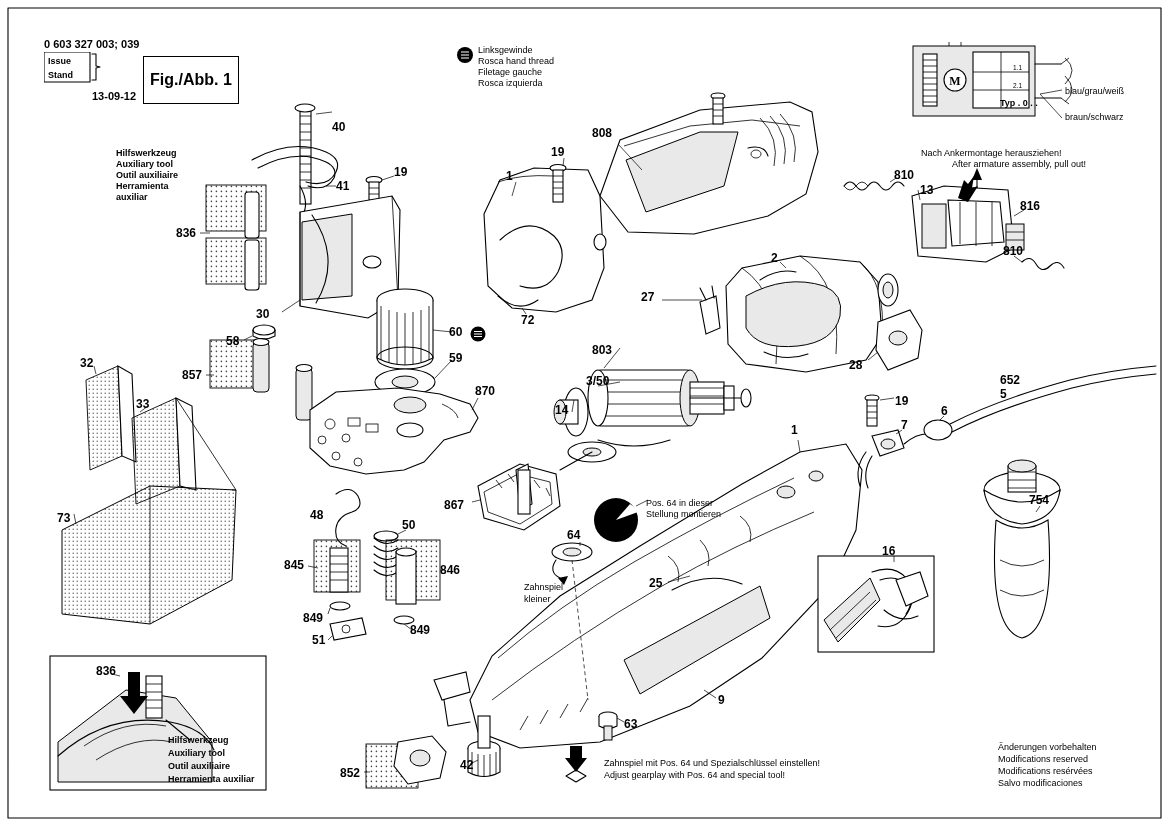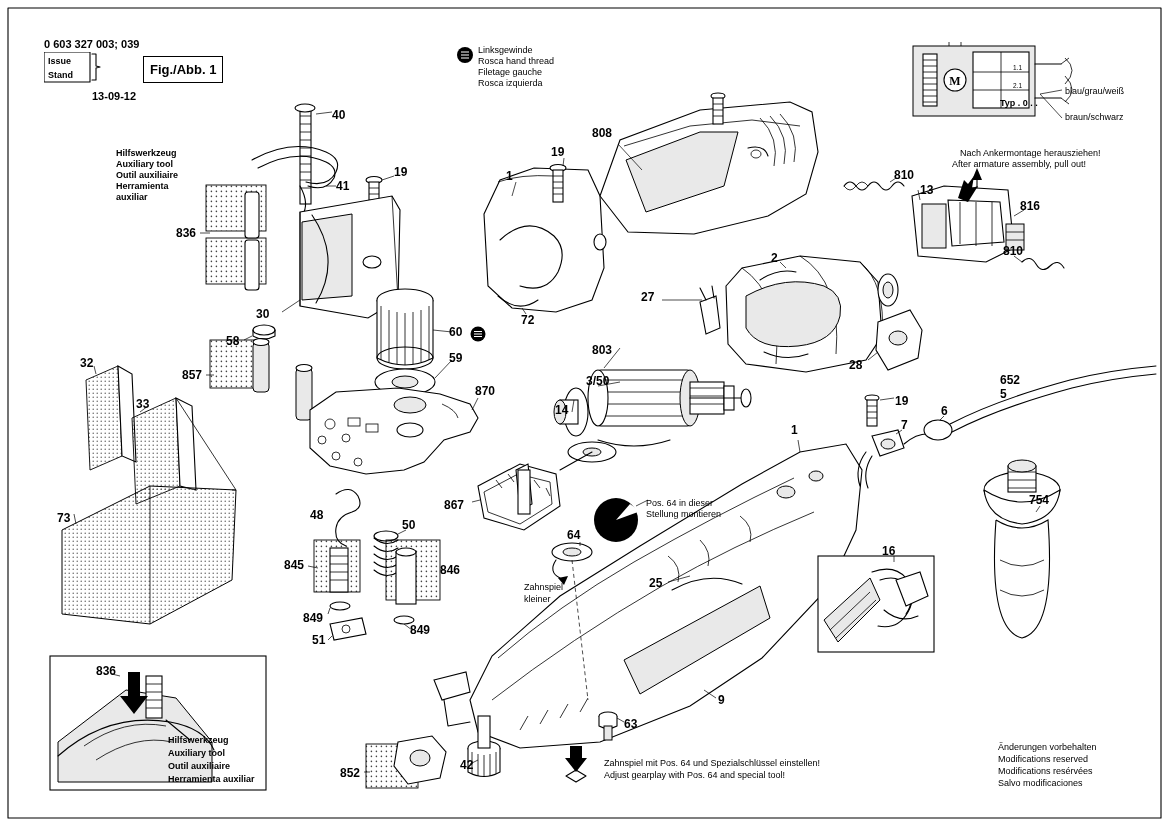--- a/index.html
+++ b/index.html
@@ -3,21 +3,21 @@
 <meta charset="utf-8">
 <style>
   html,body{margin:0;padding:0;background:#ffffff;}
   body{width:1169px;height:826px;font-family:"Liberation Sans",sans-serif;color:#000;}
   #sheet{position:relative;width:1169px;height:826px;overflow:hidden;background:#fff;border-radius:10px;}
   .abs{position:absolute;}
   .lbl{font-size:11px;line-height:1.15;white-space:pre;}
   .bold{font-weight:bold;}
   .num{font-size:12px;font-weight:bold;}
   .small{font-size:9px;line-height:1.18;white-space:pre;}
-  .hdr-box{border:1.5px solid #000;padding:5px 6px;font-weight:bold;font-size:13px;}
+  .hdr-box{border:1.5px solid #000;padding:14px 6px;font-weight:bold;font-size:16px;}
   svg{display:block;}
   .stroke{fill:none;stroke:#000;stroke-width:1.1;stroke-linejoin:round;stroke-linecap:round;}
   .stroke-thin{fill:none;stroke:#000;stroke-width:0.8;}
   .fillw{fill:#ffffff;stroke:#000;stroke-width:1.1;}
   .fillg{fill:#e9e9e9;stroke:#000;stroke-width:1.0;}
   .fillk{fill:#000;}
   .lead{stroke:#000;stroke-width:0.7;fill:none;}
   .dash{stroke:#000;stroke-width:0.7;fill:none;stroke-dasharray:4 3;}
 </style>
 </head>
@@ -66,21 +66,21 @@
     <text x="108" y="46" font-size="6.5" font-family="Liberation Sans, sans-serif">2.1</text>
     <path class="stroke-thin" d="M160 16 q14 12 0 26 M160 60 q14 -12 0 -26"></path>
   </svg>
   <div class="abs small bold" style="left:1000px;top:58px;margin-top:40px;">Typ . 0 . .</div>
   <div class="abs small" style="left:1065px;top:86px;">blau/grau/weiß</div>
   <div class="abs small" style="left:1065px;top:112px;">braun/schwarz</div>
   <svg class="abs" style="left:1040px;top:80px" width="26" height="46">
     <path class="lead" d="M0 14 L22 10 M0 14 L22 38"></path>
   </svg>
 
-  <div class="abs small" style="left:946px;top:148px;padding-left:14px;">Nach Ankermontage herausziehen!</div>
+  <div class="abs small" style="left:907px;top:148px;padding-left:14px;">Nach Ankermontage herausziehen!</div>
   <div class="abs small" style="left:952px;top:159px;">After armature assembly, pull out!</div>
   <svg class="abs" style="left:955px;top:168px" width="40" height="60">
     <path class="stroke" d="M22 52 L22 6"></path>
     <path class="fillk" d="M22 0 l5 12 l-10 0 z"></path>
   </svg>
 
   <div class="abs small bold" style="left:116px;top:148px;">Hilfswerkzeug</div>
   <div class="abs small bold" style="left:116px;top:159px;">Auxiliary tool</div>
   <div class="abs small bold" style="left:116px;top:170px;">Outil auxiliaire</div>
   <div class="abs small bold" style="left:116px;top:181px;">Herramienta
@@ -436,21 +436,21 @@
       <path class="stroke" d="M58 756 q50 -44 112 -34 q34 6 44 28"></path>
       <path class="stroke-thin" d="M84 746 q40 -28 82 -20 M96 760 q40 -26 76 -18"></path>
       <rect x="146" y="676" width="16" height="42" class="fillw"></rect>
       <path class="stroke-thin" d="M146 684 h16 M146 692 h16 M146 700 h16 M146 708 h16"></path>
       <path class="fillk" d="M128 672 l0 24 l-8 0 l14 18 l14 -18 l-8 0 l0 -24 z"></path>
       <path class="lead" d="M120 676 L112 674"></path>
       <path class="stroke" d="M166 720 L190 740"></path>
     </g>
   </svg>
 
-  <div class="abs num" style="left:332px;top:108px">40</div>
+  <div class="abs num" style="left:332px;top:120px">40</div>
   <div class="abs num" style="left:394px;top:165px">19</div>
   <div class="abs num" style="left:336px;top:179px">41</div>
   <div class="abs num" style="left:176px;top:226px">836</div>
   <div class="abs num" style="left:256px;top:307px">30</div>
   <div class="abs num" style="left:226px;top:334px">58</div>
   <div class="abs num" style="left:449px;top:325px">60</div>
   <svg class="abs" style="left:470px;top:326px" width="16" height="16">
     <circle cx="8" cy="8" r="7.5" class="fillk"></circle>
     <path d="M4 5.5 L12 5.5 M4 8 L12 8 M4 10.5 L12 10.5" stroke="#fff" stroke-width="1.1"></path>
   </svg>

